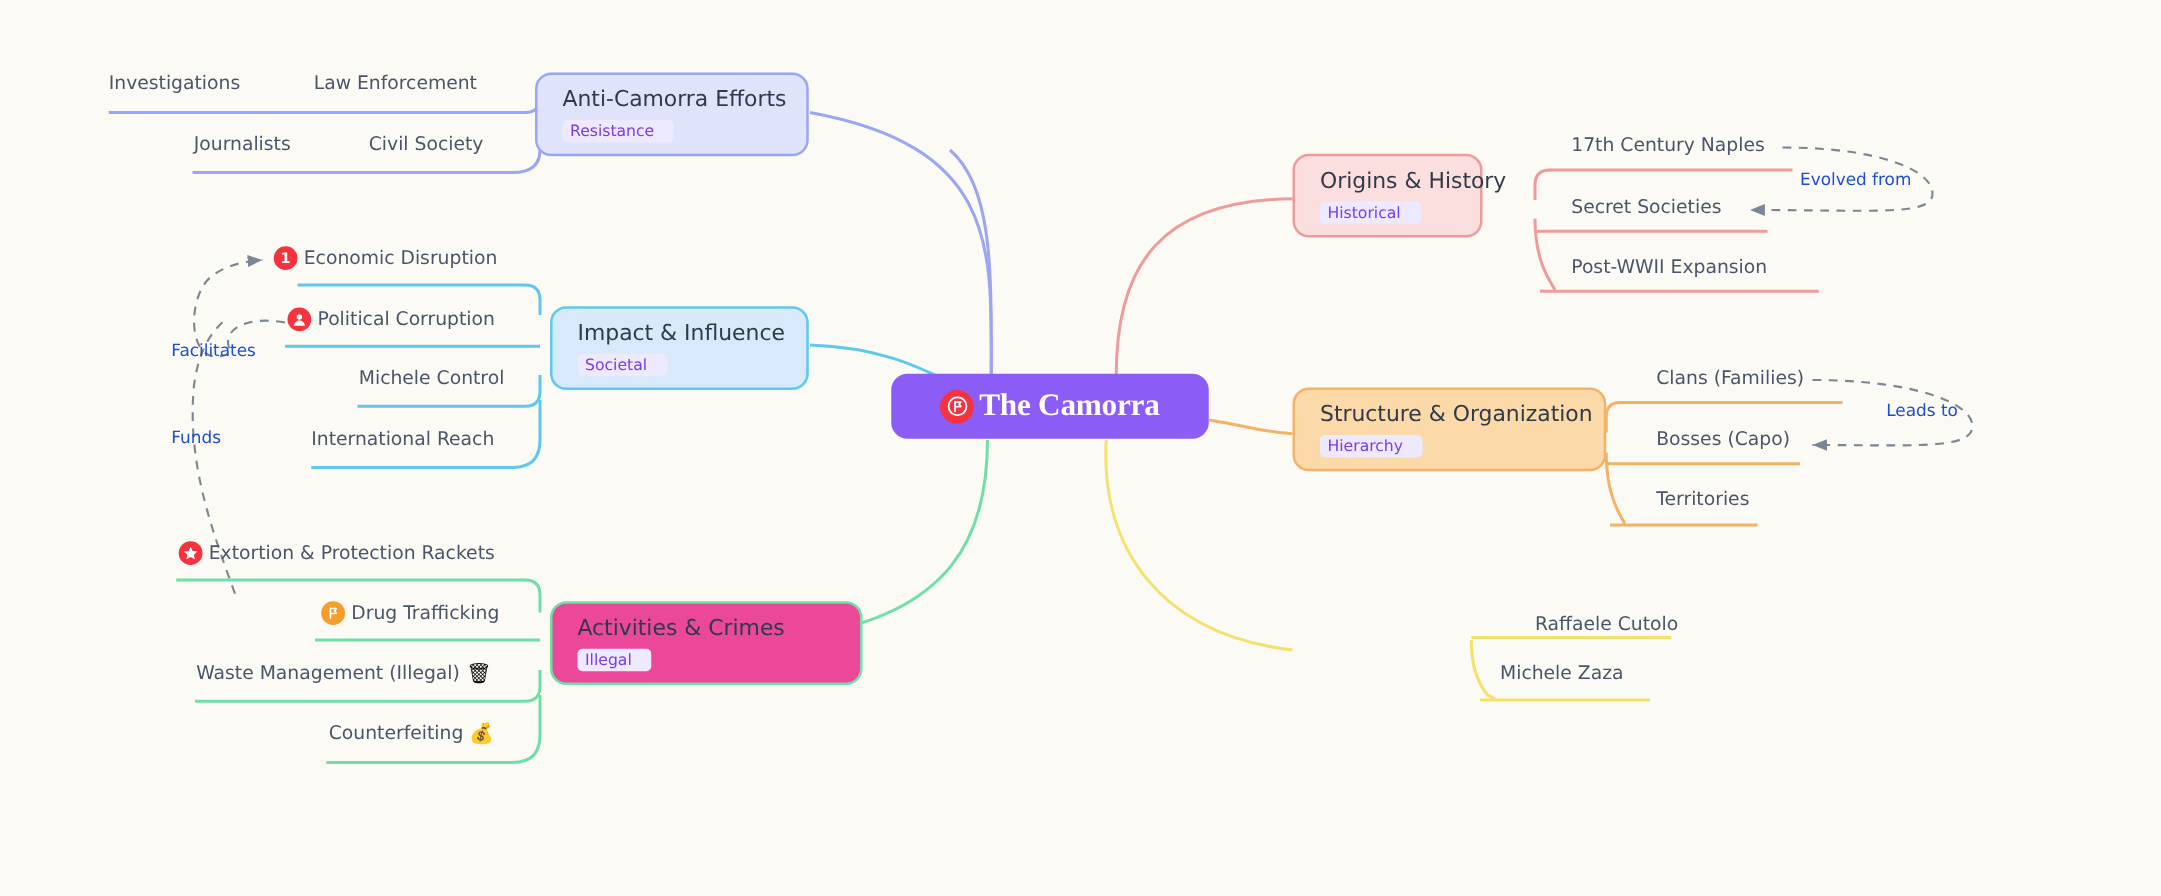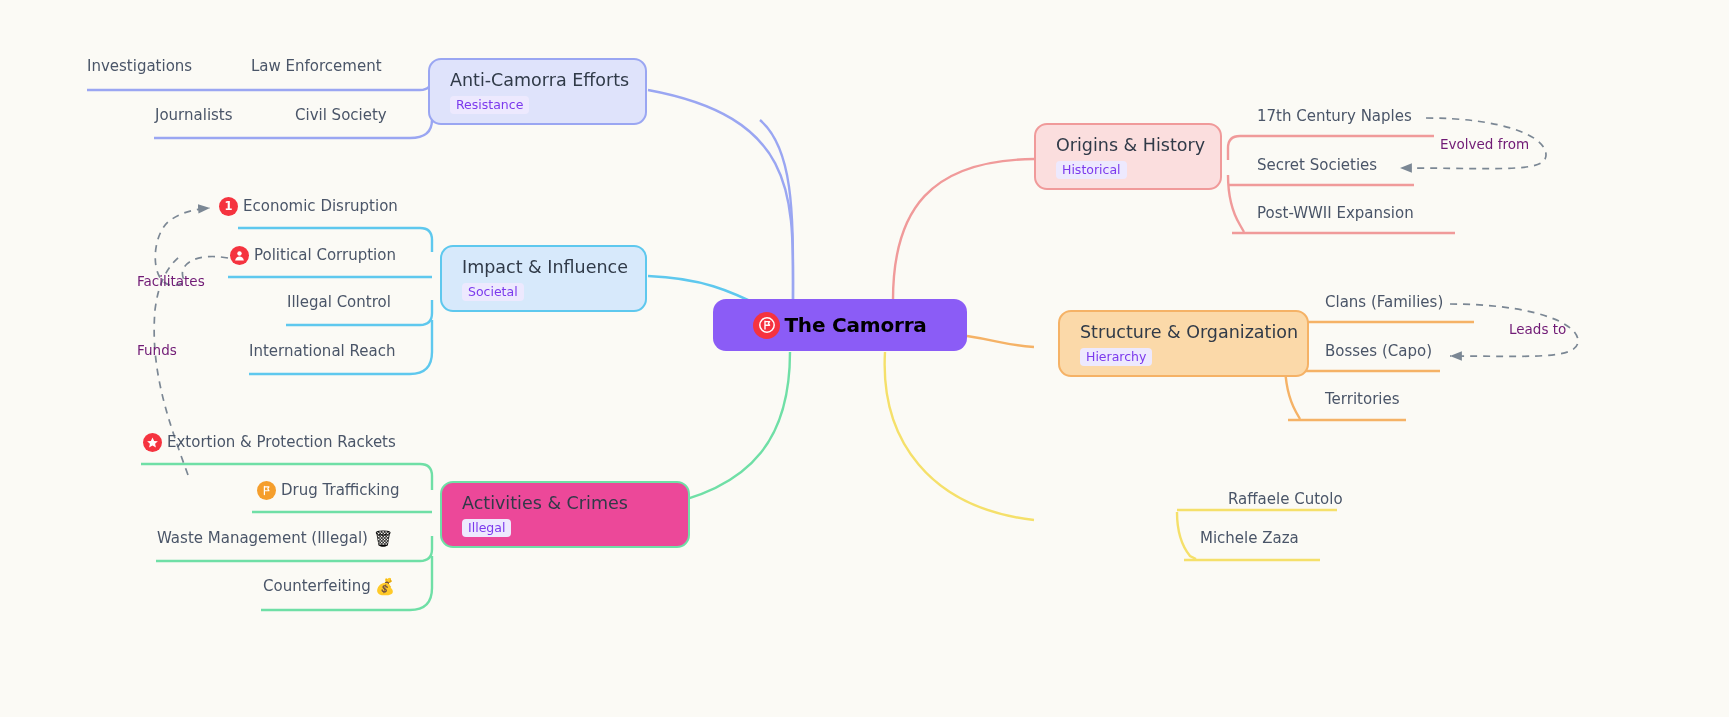--- a/index.html
+++ b/index.html
@@ -30,25 +30,26 @@
     height: 52px;
     border-radius: 13px;
     background: #8b5cf6;
     display: flex;
     align-items: center;
     justify-content: center;
     gap: 4px;
     box-sizing: border-box;
   }
   .central-label {
-    color: #000000;
-    font-size: 20px;
+    color: #ffffff;
+    font-size: 25px;
     font-weight: bold;
     letter-spacing: -0.2px;
     white-space: nowrap;
+    font-family: Liberation Serif, serif;
   }
 
   
   .branch {
     position: absolute;
     box-sizing: border-box;
     border-radius: 13px;
     border-width: 2px;
     border-style: solid;
     padding: 11px 16px 9px 20px;
@@ -61,21 +62,21 @@
     font-size: 17.5px;
     color: #303a48;
     white-space: nowrap;
     line-height: 1.1;
   }
   .branch-tag {
     font-size: 12.5px;
     color: #7c3aed;
     background: #ede9fe;
     border-radius: 4px;
-    padding: 2px 6px 3px 6px;
+    padding: 2px 16px 3px 6px;
     line-height: 1.05;
     white-space: nowrap;
   }
 
   
   .leaf {
     position: absolute;
     display: flex;
     align-items: center;
     gap: 5px;
@@ -119,21 +120,21 @@
     display: inline-flex;
     align-items: center;
     justify-content: center;
     flex: none;
   }
 
   
   .xlabel {
     position: absolute;
     font-size: 13.5px;
-    color: #701a75;
+    color: #1d4ed8;
     white-space: nowrap;
   }
 </style>
 </head>
 <body>
 
 <div id="canvas">
 
   <svg id="edges" viewBox="0 0 1729 717">
 
@@ -208,26 +209,26 @@
   <div class="branch" style="left:440px; top:245px; width:207px; border-color:#5ec8ee; background:#d7e9fb;">
     <span class="branch-title">Impact &amp; Influence</span>
     <span class="branch-tag">Societal</span>
   </div>
 
   <div class="branch" style="left:440px; top:481px; width:250px; border-color:#6fdfa6; background:#ec4899;">
     <span class="branch-title">Activities &amp; Crimes</span>
     <span class="branch-tag">Illegal</span>
   </div>
 
-  <div class="branch" style="left:1034px; top:123px; width:188px; border-color:#f09a9a; background:#fbdede;">
+  <div class="branch" style="left:1034px; top:123px; width:152px; border-color:#f09a9a; background:#fbdede;">
     <span class="branch-title">Origins &amp; History</span>
     <span class="branch-tag">Historical</span>
   </div>
 
-  <div class="branch" style="left:1034px; top:310px; width:251px; border-color:#f5b266; background:#fbd9a9;margin-left:24px;">
+  <div class="branch" style="left:1034px; top:310px; width:251px; border-color:#f5b266; background:#fbd9a9;">
     <span class="branch-title">Structure &amp; Organization</span>
     <span class="branch-tag">Hierarchy</span>
   </div>
 
 
   <div class="leaf" style="left:87px; top:58px;">
     <span class="leaf-label">Investigations</span>
   </div>
   <div class="leaf" style="left:251px; top:58px;">
     <span class="leaf-label">Law Enforcement</span>
@@ -248,21 +249,21 @@
   <div class="leaf" style="left:230px; top:246px;">
     <span class="badge badge-red">
       <svg width="13" height="13" viewBox="0 0 16 16" aria-hidden="true">
         <circle cx="8" cy="5.6" r="2.7" fill="#ffffff"></circle>
         <path d="M2.6 14.2 C3.2 10.6 5.4 9.2 8 9.2 C10.6 9.2 12.8 10.6 13.4 14.2 Z" fill="#ffffff"></path>
       </svg>
     </span>
     <span class="leaf-label">Political Corruption</span>
   </div>
   <div class="leaf" style="left:287px; top:294px;">
-    <span class="leaf-label">Illegal Control</span>
+    <span class="leaf-label">Michele Control</span>
   </div>
   <div class="leaf" style="left:249px; top:343px;">
     <span class="leaf-label">International Reach</span>
   </div>
 
   <div class="leaf" style="left:143px; top:433px;">
     <span class="badge badge-red">
       <svg width="13" height="13" viewBox="0 0 16 16" aria-hidden="true">
         <path d="M8 1.8 L10 6 L14.6 6.5 L11.2 9.6 L12.2 14.1 L8 11.8 L3.8 14.1 L4.8 9.6 L1.4 6.5 L6 6 Z" fill="#ffffff"></path>
       </svg>

